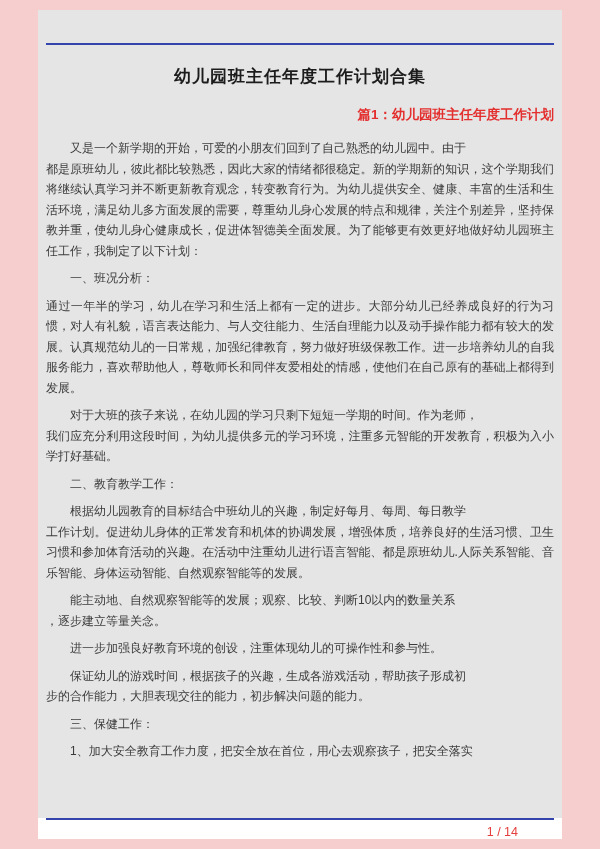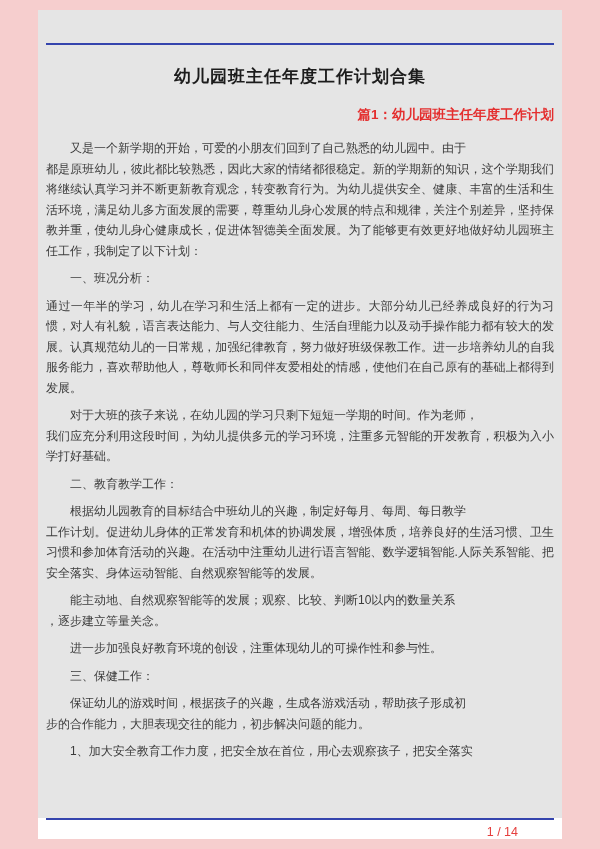--- a/index.html
+++ b/index.html
@@ -96,27 +96,27 @@
 
   <div class="doc-body">
     <p class="indent">又是一个新学期的开始，可爱的小朋友们回到了自己熟悉的幼儿园中。由于
 都是原班幼儿，彼此都比较熟悉，因此大家的情绪都很稳定。新的学期新的知识，这个学期我们将继续认真学习并不断更新教育观念，转变教育行为。为幼儿提供安全、健康、丰富的生活和生活环境，满足幼儿多方面发展的需要，尊重幼儿身心发展的特点和规律，关注个别差异，坚持保教并重，使幼儿身心健康成长，促进体智德美全面发展。为了能够更有效更好地做好幼儿园班主任工作，我制定了以下计划：</p>
     <p class="indent">一、班况分析：</p>
     <p>通过一年半的学习，幼儿在学习和生活上都有一定的进步。大部分幼儿已经养成良好的行为习惯，对人有礼貌，语言表达能力、与人交往能力、生活自理能力以及动手操作能力都有较大的发展。认真规范幼儿的一日常规，加强纪律教育，努力做好班级保教工作。进一步培养幼儿的自我服务能力，喜欢帮助他人，尊敬师长和同伴友爱相处的情感，使他们在自己原有的基础上都得到发展。</p>
     <p class="indent">对于大班的孩子来说，在幼儿园的学习只剩下短短一学期的时间。作为老师，
 我们应充分利用这段时间，为幼儿提供多元的学习环境，注重多元智能的开发教育，积极为入小学打好基础。</p>
     <p class="indent">二、教育教学工作：</p>
     <p class="indent">根据幼儿园教育的目标结合中班幼儿的兴趣，制定好每月、每周、每日教学
-工作计划。促进幼儿身体的正常发育和机体的协调发展，增强体质，培养良好的生活习惯、卫生习惯和参加体育活动的兴趣。在活动中注重幼儿进行语言智能、数学逻辑智能.人际关系智能、把安全落实、身体运动智能、自然观察智能等的发展。</p>
+工作计划。促进幼儿身体的正常发育和机体的协调发展，增强体质，培养良好的生活习惯、卫生习惯和参加体育活动的兴趣。在活动中注重幼儿进行语言智能、都是原班幼儿.人际关系智能、音乐智能、身体运动智能、自然观察智能等的发展。</p>
     <p class="indent">能主动地、自然观察智能等的发展；观察、比较、判断10以内的数量关系
 ，逐步建立等量关念。</p>
     <p class="indent">进一步加强良好教育环境的创设，注重体现幼儿的可操作性和参与性。</p>
-    <p class="indent">三、保健工作：</p>
     <p class="indent">保证幼儿的游戏时间，根据孩子的兴趣，生成各游戏活动，帮助孩子形成初
 步的合作能力，大胆表现交往的能力，初步解决问题的能力。</p>
+    <p class="indent">三、保健工作：</p>
     <p class="indent">1、加大安全教育工作力度，把安全放在首位，用心去观察孩子，把安全落实</p>
   </div>
 
   <div class="footer">
     <div class="bottom-rule"></div>
     <div class="page-number">1 / 14</div>
   </div>
 
 </div>
 

